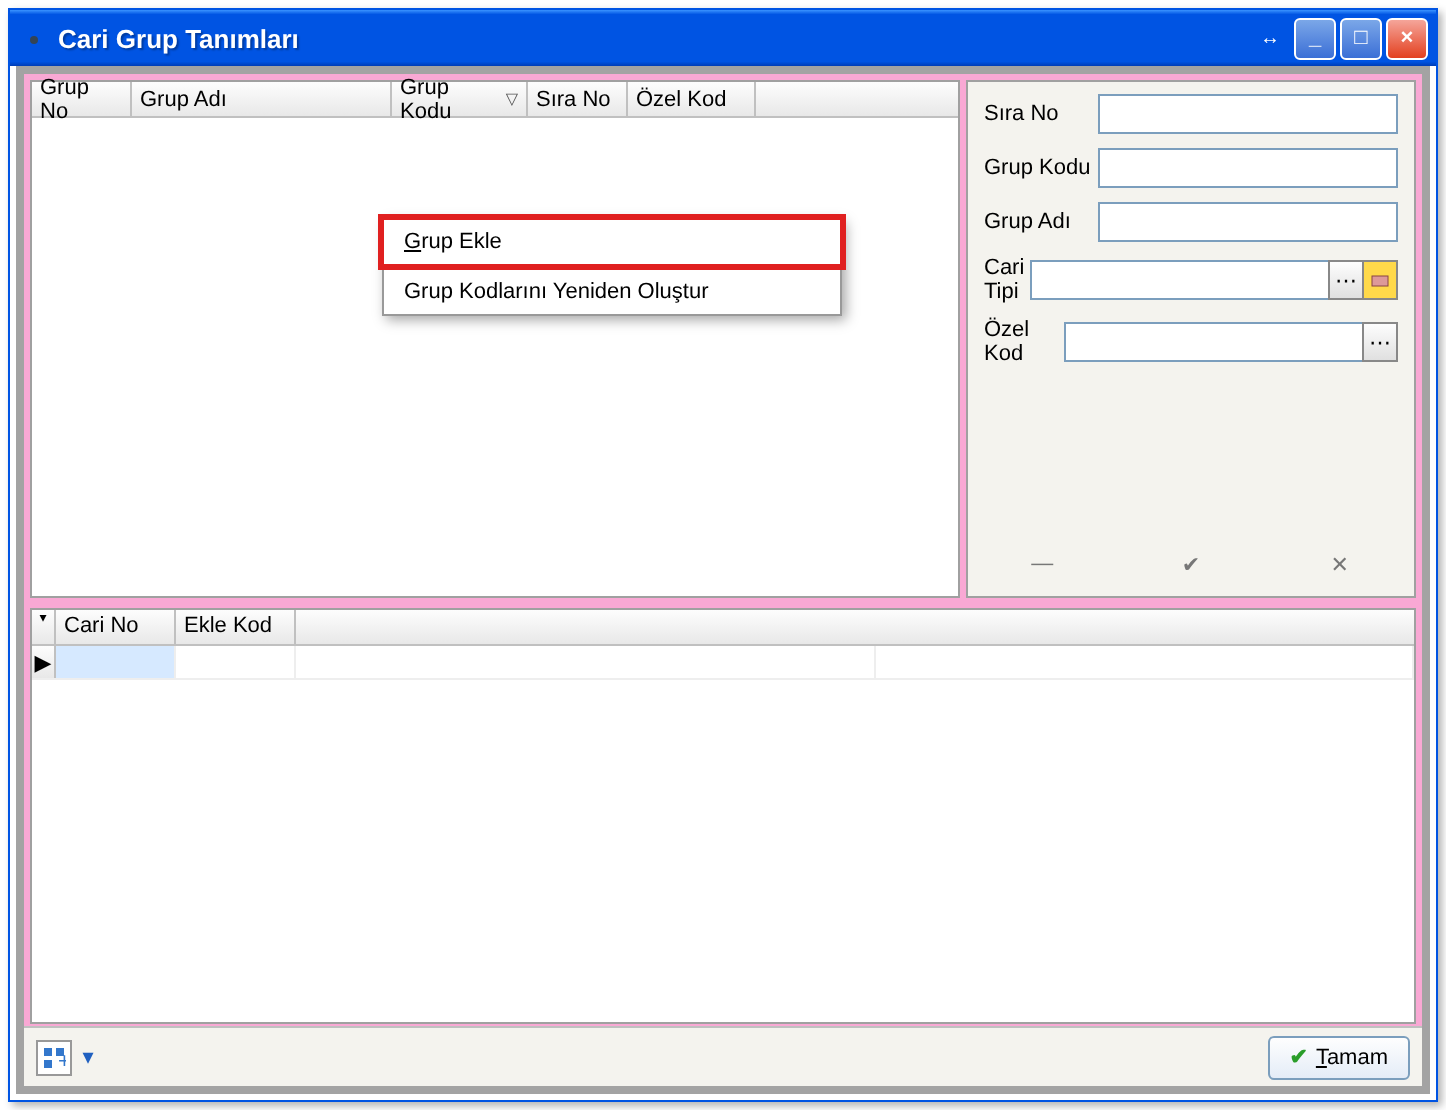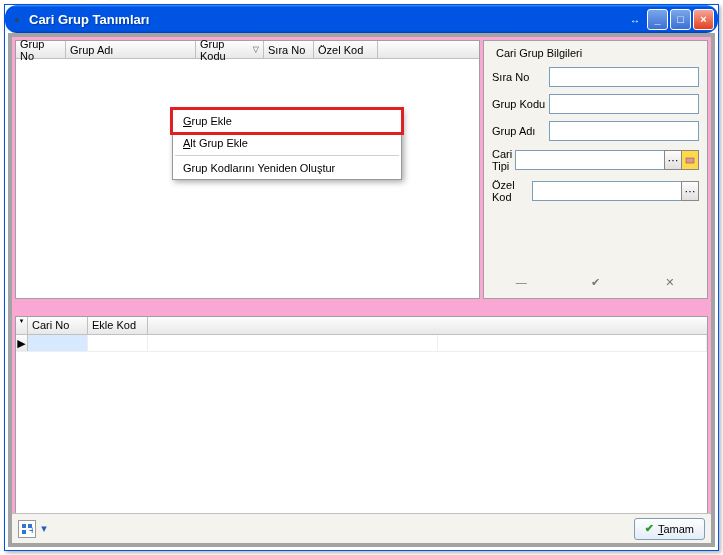--- a/index.html
+++ b/index.html
@@ -1,57 +1,57 @@
 <!DOCTYPE html>
 <html><head>
 <meta charset="utf-8">
 <style>
 * { box-sizing: border-box; margin: 0; padding: 0; font-family: Tahoma, Arial, sans-serif; font-size: 11px; }
 body { background: #fff; padding: 4px; }
 
 .window { width: 715px; height: 547px; border: 1px solid #0054E3; background: #fff; position: relative; box-shadow: 2px 2px 4px rgba(0,0,0,0.3); }
 
-.titlebar { height: 28px; background: linear-gradient(to bottom, #3a93ff 0%, #0054e3 8%, #0054e3 92%, #003db6 100%); display: flex; align-items: center; padding: 0 4px; color: #fff; border-radius: 12px; }
+.titlebar { height: 28px; background: linear-gradient(to bottom, #3a93ff 0%, #0054e3 8%, #0054e3 92%, #003db6 100%); display: flex; align-items: center; padding: 0 4px; color: #fff; }
 .titlebar-icon { width: 16px; height: 16px; margin-right: 4px; display: inline-block; }
 .titlebar-text { flex: 1; font-size: 13px; font-weight: bold; text-shadow: 1px 1px 1px rgba(0,0,0,0.3); }
 .titlebar-arrow { width: 16px; margin-right: 4px; text-align: center; font-size: 10px; }
 .win-btns { display: flex; gap: 2px; }
 .win-btn { width: 21px; height: 21px; border: 1px solid #fff; border-radius: 3px; background: linear-gradient(to bottom, #7ba7e8, #3b6fd6); color: #fff; display: flex; align-items: center; justify-content: center; font-weight: bold; font-size: 11px; cursor: pointer; }
 .win-btn.close { background: linear-gradient(to bottom, #f5a59a, #e3401f); }
 
 .body-area { position: absolute; top: 28px; left: 3px; right: 3px; bottom: 3px; background: #f9a8d4; border: 4px solid #a3a3a3; }
 
 .upper { display: flex; height: 265px; }
 .left-pane { flex: 1; border: 1px solid #a0a0a0; margin: 3px; background: #fff; position: relative; }
 .col-headers { display: flex; height: 18px; background: linear-gradient(#fdfdfd, #e8e8e8); border-bottom: 1px solid #c0c0c0; }
 .col-h { border-right: 1px solid #c0c0c0; padding: 2px 4px; display: flex; align-items: center; cursor: pointer; }
 .col-h .sort { margin-left: 3px; font-size: 8px; color: #555; }
 
-.context-menu { position: absolute; left: 156px; top: 68px; width: 230px; background: #fff; border: 1px solid #999; box-shadow: 2px 2px 6px rgba(0,0,0,0.35); }
+.context-menu { position: absolute; left: 175px; top: 68px; width: 230px; background: #fff; border: 1px solid #999; box-shadow: 2px 2px 6px rgba(0,0,0,0.35); }
 .menu-item { padding: 5px 10px; cursor: pointer; }
 .menu-item.highlighted { border: 3px solid #e02020; margin: -3px; position: relative; z-index: 2; }
 .menu-sep { height: 1px; background: #d0d0d0; margin: 1px 2px; }
 .menu-item .ul { text-decoration: underline; }
 
 .right-pane { width: 225px; border: 1px solid #a0a0a0; margin: 3px 3px 3px 0; background: #f4f3ee; padding: 6px 8px; position: relative; }
 .group-title { font-size: 11px; margin-bottom: 8px; padding-left: 4px; }
 .form-row { display: flex; align-items: center; margin-bottom: 7px; }
 .form-label { width: 60px; }
 .form-input { flex: 1; height: 20px; border: 1px solid #7b9ebd; background: #fff; padding: 0 3px; }
 .input-wrap { flex: 1; display: flex; position: relative; }
 .mini-btn { width: 18px; height: 20px; border: 1px solid #888; background: linear-gradient(#fdfdfd,#e0e0e0); margin-left: -1px; display: flex; align-items: center; justify-content: center; cursor: pointer; font-size: 9px; }
 .mini-btn.yellow { background: #ffd94a; }
 .action-row { position: absolute; bottom: 6px; left: 0; right: 0; display: flex; justify-content: space-around; }
 .action-btn { width: 24px; height: 20px; display: flex; align-items: center; justify-content: center; color: #777; cursor: pointer; font-size: 14px; }
 
 .tabs-row { display: flex; margin: 2px 3px 0 3px; }
 .tab { padding: 3px 8px; border: 1px solid #919b9c; border-bottom: none; background: linear-gradient(#d4e8ff,#a8d0ff); cursor: pointer; margin-right: 0; border-radius: 3px 3px 0 0; }
 .tab.active { background: linear-gradient(#c3f0a3,#8cd95e); }
 
-.lower-grid { border: 1px solid #a0a0a0; margin: 12px 3px 3px 3px; height: 208px; background: #fff; }
+.lower-grid { border: 1px solid #a0a0a0; margin: 0 3px 3px 3px; height: 208px; background: #fff; }
 .grid-headers { display: flex; height: 18px; background: linear-gradient(#fdfdfd,#e8e8e8); border-bottom: 1px solid #c0c0c0; }
 .gcol { border-right: 1px solid #c0c0c0; padding: 2px 4px; }
 .row-indicator { width: 12px; border-right: 1px solid #c0c0c0; background: linear-gradient(#fdfdfd,#e8e8e8); }
 .grid-row { display: flex; height: 17px; border-bottom: 1px solid #eee; }
 .grid-row .row-indicator { display: flex; align-items: center; justify-content: center; font-size: 8px; }
 .grid-cell { border-right: 1px solid #eee; padding: 1px 3px; }
 .grid-cell.sel { background: #d6e9ff; }
 
 .bottom-bar { position: absolute; bottom: 0; left: 0; right: 0; height: 30px; border-top: 1px solid #c0c0c0; background: #f4f3ee; display: flex; align-items: center; justify-content: space-between; padding: 0 6px; }
 .bb-left { display: flex; align-items: center; gap: 2px; }
@@ -99,28 +99,26 @@
           <div class="col-h" style="width:50px">
               <span>Sıra No</span>
             </div>
           <div class="col-h" style="width:64px">
               <span>Özel Kod</span>
             </div>
         </div>
 
         <div class="context-menu">
           <div class="menu-item highlighted"><span><span class="ul">G</span>rup Ekle</span></div>
-          <div class="menu-item"><span><span class="ul">A</span>lt Grup Ekle</span></div>
           <div class="menu-sep"></div>
           <div class="menu-item"><span>Grup Kodlarını Yeniden Oluştur</span></div>
         </div>
       </div>
 
       <div class="right-pane">
-        <div class="group-title">Cari Grup Bilgileri</div>
 
         <div class="form-row">
           <div class="form-label">Sıra No</div>
           <input class="form-input" value="" style="">
         </div>
         <div class="form-row">
           <div class="form-label">Grup Kodu</div>
           <input class="form-input" value="" style="">
         </div>
         <div class="form-row">

